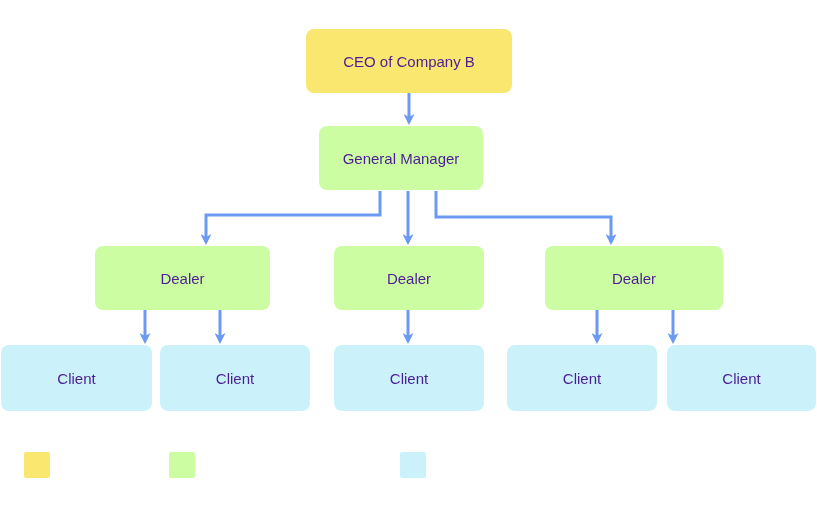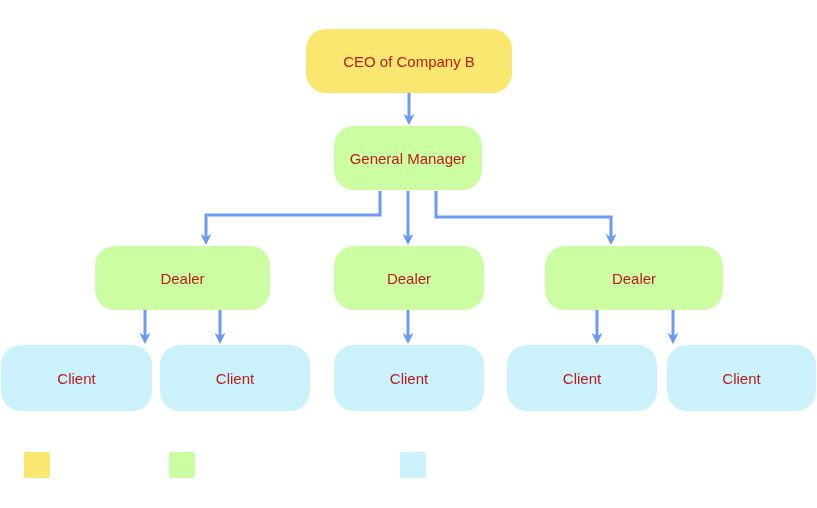--- a/index.html
+++ b/index.html
@@ -22,32 +22,32 @@
     width: 817px;
     height: 508px;
   }
   .edge {
     fill: none;
     stroke-width: 3;
     stroke-linejoin: miter;
   }
   .node {
     position: absolute;
-    border-radius: 20px;
+    border-radius: 8px;
     display: flex;
     align-items: center;
     justify-content: center;
     font-size: 15px;
-    color: #b91c1c;
+    color: #4c1d95;
     text-align: center;
     box-sizing: border-box;
   }
   
   .pos-ceo      { left: 306px; top: 29px;  width: 206px; height: 64px; }
-  .pos-gm       { left: 334px; top: 126px; width: 148px; height: 64px; }
+  .pos-gm       { left: 319px; top: 126px; width: 164px; height: 64px; }
   .pos-dealer-1 { left: 95px;  top: 246px; width: 175px; height: 64px; }
   .pos-dealer-2 { left: 334px; top: 246px; width: 150px; height: 64px; }
   .pos-dealer-3 { left: 545px; top: 246px; width: 178px; height: 64px; }
   .pos-client-1 { left: 1px;   top: 345px; width: 151px; height: 66px; }
   .pos-client-2 { left: 160px; top: 345px; width: 150px; height: 66px; }
   .pos-client-3 { left: 334px; top: 345px; width: 150px; height: 66px; }
   .pos-client-4 { left: 507px; top: 345px; width: 150px; height: 66px; }
   .pos-client-5 { left: 667px; top: 345px; width: 149px; height: 66px; }
   .legend-swatch {
     position: absolute;

